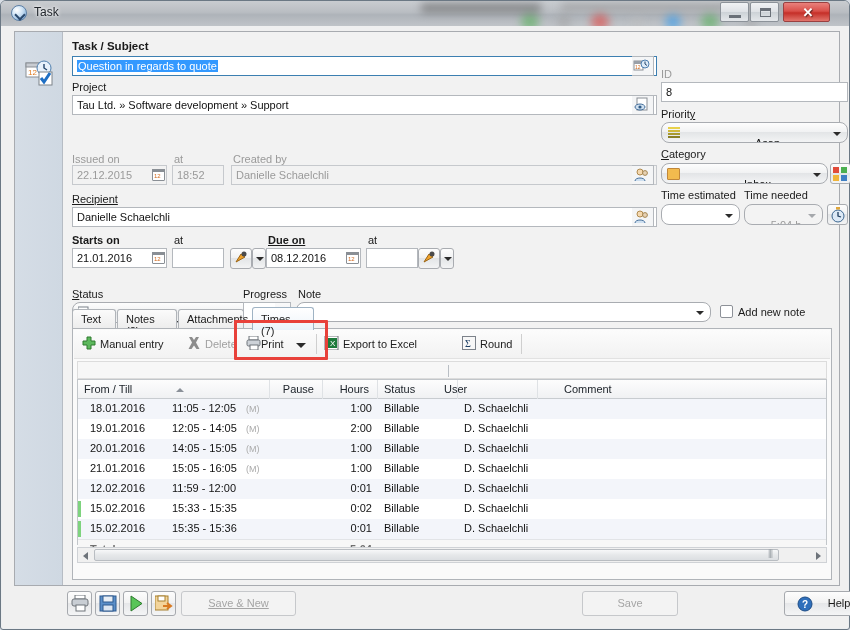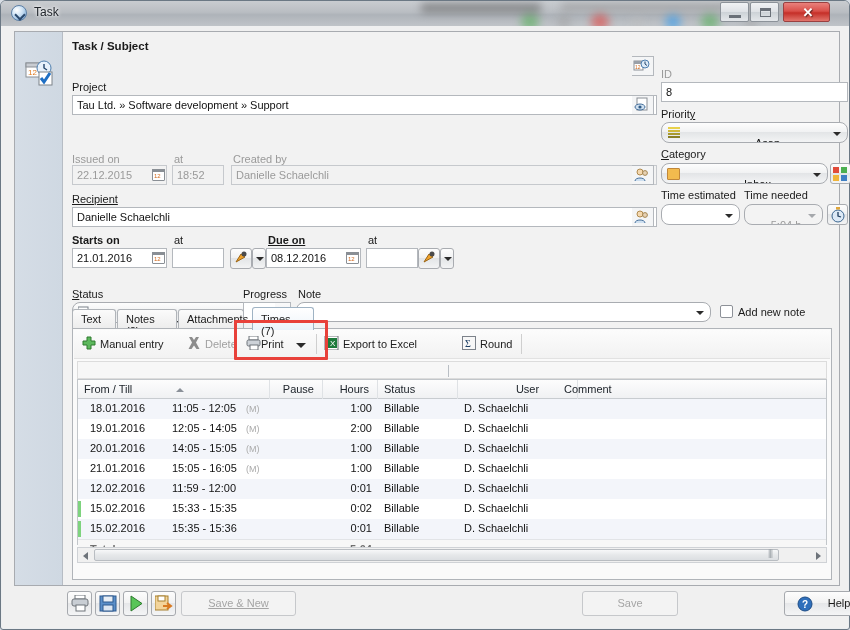--- a/index.html
+++ b/index.html
@@ -303,20 +303,23 @@
           <rect x="1" y="4" width="15" height="4" fill="#c8ccd2" stroke="#8a8f95"></rect>
           <text x="3" y="16" font-size="8" fill="#e07a1f" font-family="Liberation Sans, sans-serif">12</text>
           <circle cx="19" cy="9" r="7" fill="#e7f1fb" stroke="#4f7fae"></circle>
           <path d="M19 5 L19 9 L22 11" stroke="#23456b" stroke-width="1.4" fill="none"></path>
           <rect x="14" y="13" width="13" height="13" fill="#ffffff" stroke="#7d838a"></rect>
           <path d="M16 19 L19 23 L25 14" stroke="#1f6fc4" stroke-width="3" fill="none"></path>
         </svg>
       </div>
 
       <div class="lbl bold" style="left:57px; top:8px;">Task / Subject</div>
+      <div class="fld focus" style="left:57px; top:24px; width:585px;">
+        <span class="sel-text">Question in regards to quote</span>
+      </div>
       <div class="inlineicon" style="left:617px; top:24px; height:20px;">
         <svg viewBox="0 0 20 18" width="20" height="18">
             <rect x="2" y="4" width="9" height="9" fill="#fff" stroke="#8a8f95"></rect>
             <rect x="2" y="4" width="9" height="3" fill="#9aa0a8"></rect>
             <text x="3" y="12" font-size="5" fill="#d2691e" font-family="Liberation Sans, sans-serif">12</text>
             <circle cx="13" cy="7" r="4" fill="#dceaf7" stroke="#4f7fae"></circle>
             <path d="M13 4.5 L13 7 L15 8.5" stroke="#23456b" stroke-width="1" fill="none"></path>
           </svg>
       </div>
 
@@ -552,21 +555,21 @@
             </div>
             <div class="hcell" style="left:192px; width:53px; text-align:right; padding-right:8px;">
               <span>Pause</span>
             </div>
             <div class="hcell" style="left:245px; width:55px; text-align:right; padding-right:8px;">
               <span>Hours</span>
             </div>
             <div class="hcell" style="left:300px; width:80px;">
               <span>Status</span>
             </div>
-            <div class="hcell" style="left:400px; width:100px;text-align:center;">
+            <div class="hcell" style="left:360px; width:100px;">
               <span>User</span>
             </div>
             <div class="hcell" style="left:480px; width:270px; border-right:none;">
               <span>Comment</span>
             </div>
           </div>
 
           <span class="vline" style="left:192px;"></span>
           <span class="vline" style="left:245px;"></span>
           <span class="vline" style="left:300px;"></span>

